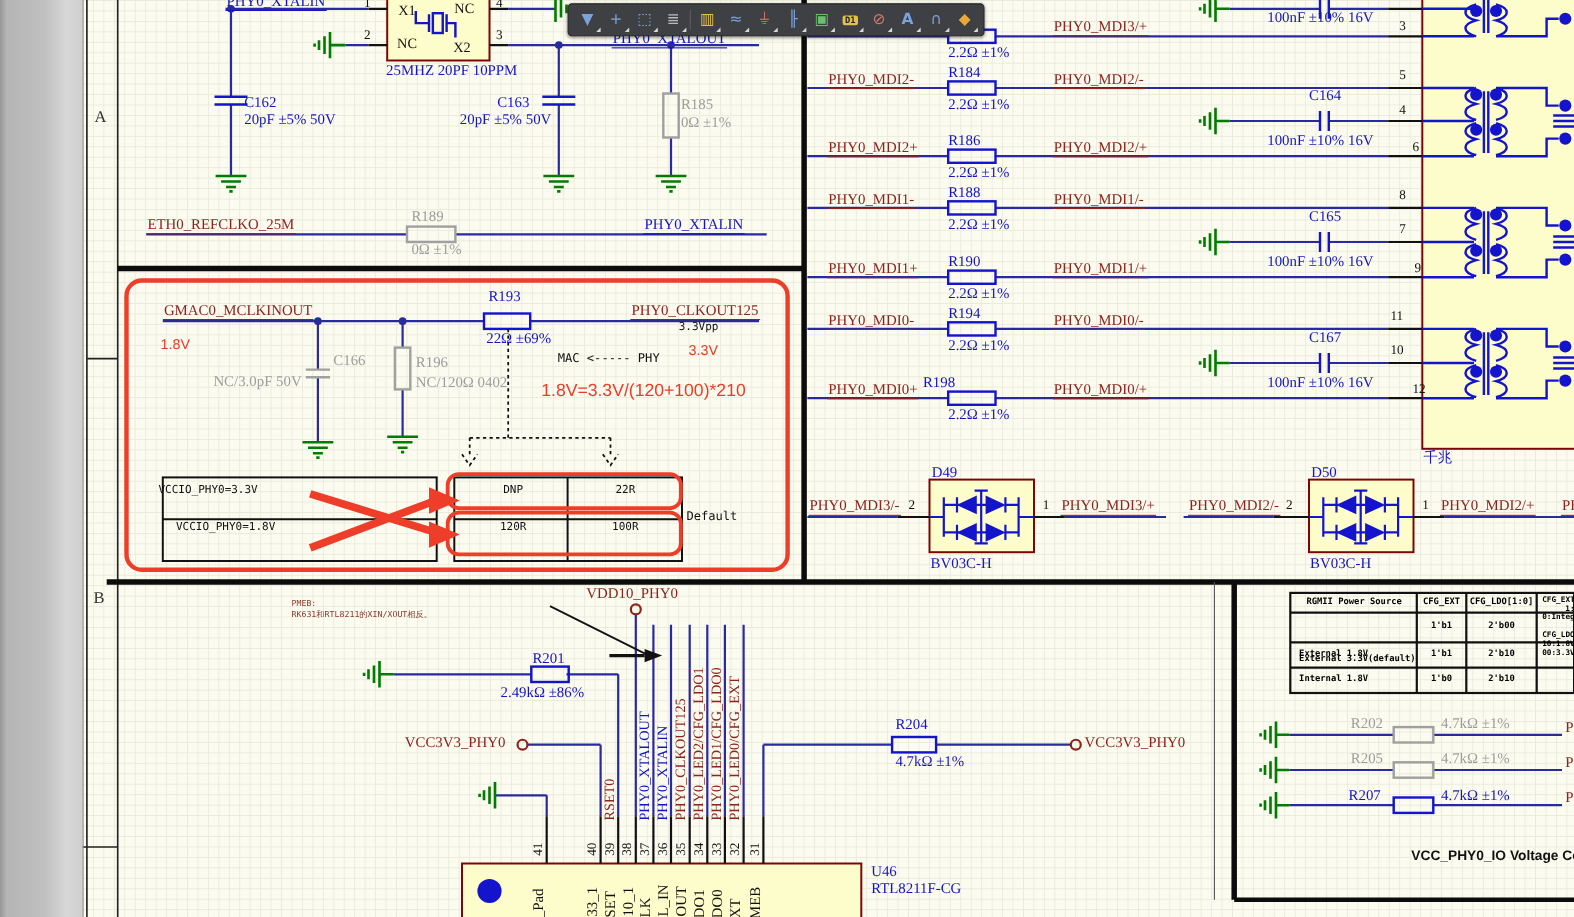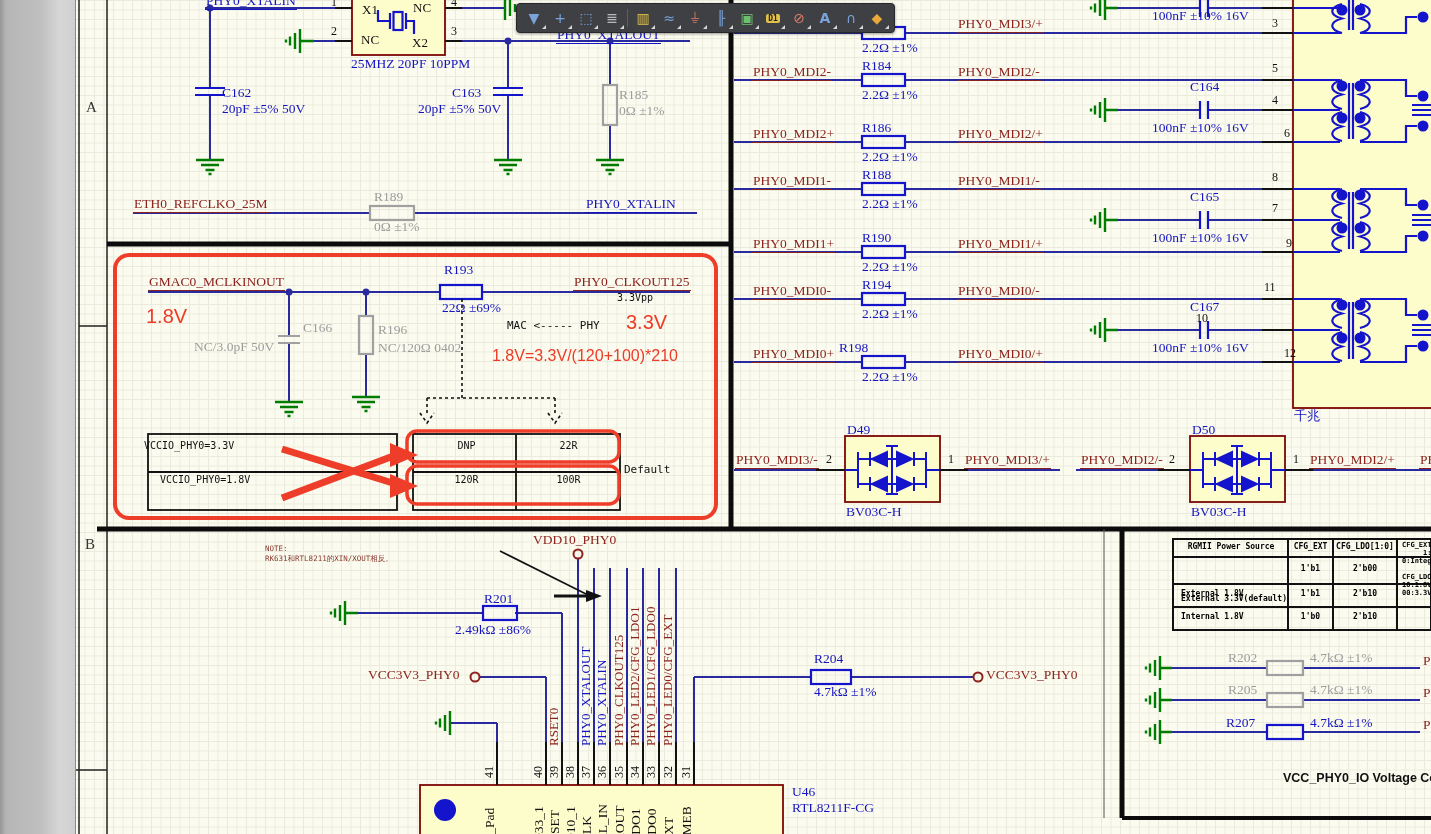--- a/index.html
+++ b/index.html
@@ -13,21 +13,21 @@
         background-size:9.5px 9.5px;z-index:0}
   svg.wires{position:absolute;left:0;top:0;z-index:2}
   .lbl{position:absolute;font-size:13.5px;line-height:1.05;white-space:nowrap;z-index:3}
   .b{color:#1414c0}.m{color:#8c231d}.g{color:#9d9d9d}.k{color:#101010}.r{color:#ee3b26}
   .net{border-bottom:1.6px solid currentColor;padding:0 1px 1px 1px}
   .mono{font-family:"DejaVu Sans Mono",monospace;font-size:11px}
   .mono10{font-family:"DejaVu Sans Mono",monospace;font-size:10px}
   .tiny{font-family:"DejaVu Sans Mono",monospace;font-size:8px;font-weight:bold}
   .tiny7{font-family:"DejaVu Sans Mono",monospace;font-size:7px;font-weight:bold}
   .note{font-family:"DejaVu Sans Mono",monospace;font-size:7.5px;color:#8a3a30;line-height:1.35}
-  .big{font-family:"Liberation Sans",sans-serif;font-size:20px}
+  .big{font-family:"Liberation Sans",sans-serif;font-size:13px}
   .big16{font-family:"Liberation Sans",sans-serif;font-size:16px}
   .f12{font-size:12px}.f13{font-size:13px}
   .vlab{transform:rotate(-90deg);transform-origin:0 0}
   .c{text-align:center}
   .zone{font-size:15px;color:#333}
   .cap{font-family:"Liberation Sans",sans-serif;font-size:12.5px;font-weight:bold;color:#111}
   .toolbar{position:absolute;left:516px;top:3px;height:28px;background:#3e4044;border:1px solid #27282b;
            border-radius:4px;display:flex;align-items:center;padding:0 4px;z-index:10;box-shadow:0 1px 3px rgba(0,0,0,.4)}
   .tbi{position:relative;width:26px;height:24px;display:flex;align-items:center;justify-content:center;
        font-family:"DejaVu Sans",sans-serif;font-size:14px;cursor:pointer}
@@ -318,21 +318,21 @@
   <div class="lbl b" style="left:1190px;top:300px">C167</div>
   <div class="lbl b" style="left:1152px;top:341px">100nF ±10% 16V</div>
   <div class="lbl k f12" style="left:1272px;top:17px">3</div>
   <div class="lbl k f12" style="left:1272px;top:62px">5</div>
   <div class="lbl k f12" style="left:1272px;top:94px">4</div>
   <div class="lbl k f12" style="left:1284px;top:127px">6</div>
   <div class="lbl k f12" style="left:1272px;top:171px">8</div>
   <div class="lbl k f12" style="left:1272px;top:202px">7</div>
   <div class="lbl k f12" style="left:1286px;top:237px">9</div>
   <div class="lbl k f12" style="left:1264px;top:281px">11</div>
-  <div class="lbl k f12" style="left:1196px;top:312px">10</div>
+  <div class="lbl k f12" style="left:1264px;top:312px">10</div>
   <div class="lbl k f12" style="left:1284px;top:347px">12</div>
   <div class="lbl b f13" style="left:1294px;top:409px">千兆</div>
 
   <div class="lbl m net" style="left:148px;top:275px">GMAC0_MCLKINOUT</div>
   <div class="lbl b" style="left:444px;top:263px">R193</div>
   <div class="lbl b" style="left:442px;top:301px">22Ω ±69%</div>
   <div class="lbl m net" style="left:573px;top:275px">PHY0_CLKOUT125</div>
   <div class="lbl k mono10" style="left:617px;top:293px">3.3Vpp</div>
   <div class="lbl r big" style="left:146px;top:306px">1.8V</div>
   <div class="lbl g" style="left:303px;top:321px">C166</div>
@@ -359,21 +359,21 @@
   <div class="lbl m net" style="left:964px;top:453px">PHY0_MDI3/+</div>
   <div class="lbl b" style="left:1192px;top:423px">D50</div>
   <div class="lbl b" style="left:1191px;top:505px">BV03C-H</div>
   <div class="lbl m net" style="left:1080px;top:453px">PHY0_MDI2/-</div>
   <div class="lbl k f12" style="left:1169px;top:453px">2</div>
   <div class="lbl k f12" style="left:1293px;top:453px">1</div>
   <div class="lbl m net" style="left:1309px;top:453px">PHY0_MDI2/+</div>
   <div class="lbl m net" style="left:1419px;top:453px">PH</div>
 
   <div class="lbl note" style="left:265px;top:544px">
-    <div>NOTE:</div>
+    <div>PMEB:</div>
     <div>RK631和RTL8211的XIN/XOUT相反。</div>
   </div>
   <div class="lbl m" style="left:533px;top:533px">VDD10_PHY0</div>
   <div class="lbl b" style="left:484px;top:592px">R201</div>
   <div class="lbl b" style="left:455px;top:623px">2.49kΩ ±86%</div>
   <div class="lbl m" style="left:368px;top:668px">VCC3V3_PHY0</div>
   <div class="lbl b" style="left:814px;top:652px">R204</div>
   <div class="lbl b" style="left:814px;top:685px">4.7kΩ ±1%</div>
   <div class="lbl m" style="left:986px;top:668px">VCC3V3_PHY0</div>
 

